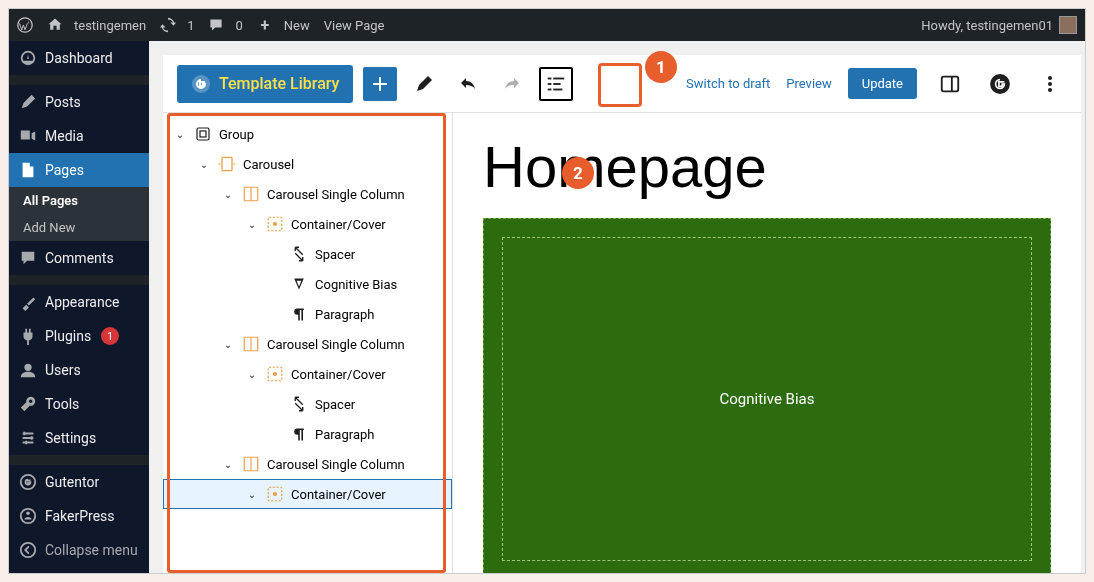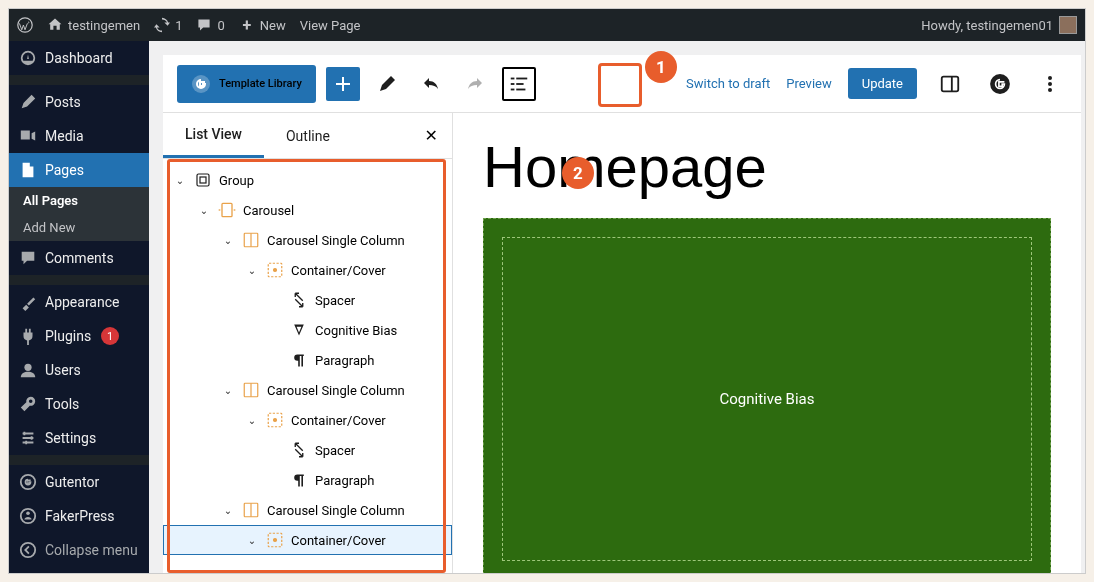--- a/index.html
+++ b/index.html
@@ -1,41 +1,41 @@
 <!DOCTYPE html>
 <html><head>
 <meta charset="utf-8">
 <style>
 * { box-sizing: border-box; margin: 0; padding: 0; font-family: -apple-system, BlinkMacSystemFont, "Segoe UI", Roboto, sans-serif; }
 body { background: #f6f0e8; padding: 8px; }
 .frame { width: 1078px; height: 566px; background: #fff; position: relative; overflow: hidden; border: 1px solid #ccc; }
 
 .adminbar { height: 32px; background: #1d2327; color: #c3c4c7; display: flex; align-items: center; font-size: 13px; padding: 0 8px; justify-content: space-between; }
 .adminbar-left { display: flex; align-items: center; gap: 14px; }
-.adminbar-left .ab-item { display: flex; align-items: center; gap: 5px; color: #c3c4c7; }
+.adminbar-left .ab-item { display: flex; align-items: center; gap: 11px; color: #c3c4c7; }
 .adminbar-right { display: flex; align-items: center; gap: 6px; }
 .ab-ico { width: 16px; height: 16px; display: inline-flex; align-items: center; justify-content: center; }
 
 .body-row { display: flex; height: calc(100% - 32px); }
 
 .sidebar { width: 140px; background: #0f172a; color: #c3c4c7; font-size: 14px; position: relative; }
 .menu-item { display: flex; align-items: center; gap: 8px; padding: 8px 10px; cursor: pointer; color: #eee; }
 .menu-item.current { background: #2271b1; color: #fff; position: relative; }
 .menu-item.current::after { content: ""; position: absolute; right: -8px; top: 50%; transform: translateY(-50%); border: 8px solid transparent; border-right-color: #f0f0f1; }
 .submenu { background: #2c3338; }
 .submenu .sub-item { padding: 6px 10px 6px 14px; font-size: 13px; color: #c3c4c7; cursor: pointer; }
 .submenu .sub-item.active { color: #fff; font-weight: 600; }
 .divider { height: 10px; background: #1d2327; }
 .notif-bubble { background: #d63638; color: #fff; border-radius: 50%; width: 18px; height: 18px; font-size: 11px; display: inline-flex; align-items: center; justify-content: center; margin-left: 2px; }
 .mi-ico { width: 18px; height: 18px; display: inline-flex; align-items: center; justify-content: center; }
 
 .content { flex: 1; background: #f0f0f1; display: flex; flex-direction: column; padding: 14px 4px 0 14px; }
 
 .editor-toolbar { background: #fff; height: 58px; display: flex; align-items: center; padding: 0 14px; gap: 10px; border-bottom: 1px solid #e0e0e0; position: relative; }
-.template-lib { background: #2271b1; color: #000000; border-radius: 3px; padding: 9px 14px; display: flex; align-items: center; gap: 8px; font-size: 11px; font-weight: 500; }
+.template-lib { background: #2271b1; color: #fde047; border-radius: 3px; padding: 9px 14px; display: flex; align-items: center; gap: 8px; font-size: 16px; font-weight: 500; }
 .tb-btn { width: 34px; height: 34px; display: flex; align-items: center; justify-content: center; border-radius: 2px; cursor: pointer; }
 .tb-btn.add { background: #2271b1; color: #fff; }
 .tb-btn.doc-overview { border: 2px solid #000; background: #fff; position: relative; }
 .doc-overview-highlight { position: absolute; top: 8px; left: 435px; width: 44px; height: 44px; border: 3px solid #e85d2c; border-radius: 4px; pointer-events: none; }
 
 .tb-right { margin-left: auto; display: flex; align-items: center; gap: 16px; }
 .link-btn { color: #2271b1; font-size: 13px; cursor: pointer; }
 .update-btn { background: #2271b1; color: #fff; padding: 8px 14px; border-radius: 3px; font-size: 13px; }
 
 .editor-row { display: flex; flex: 1; background: #fff; overflow: hidden; }
@@ -304,25 +304,20 @@
                 <circle cx="10" cy="10" r="2"></circle>
                 <circle cx="10" cy="16" r="2"></circle>
               </svg>
             </span>
         </div>
       </div>
 
       <div class="editor-row">
 
         <div class="listview-panel">
-          <div class="lv-tabs">
-            <div class="lv-tab active">List View</div>
-            <div class="lv-tab">Outline</div>
-            <div class="lv-close">✕</div>
-          </div>
           <div class="lv-tree" id="lv-tree">
             <div class="tree-highlight"></div>
           <div class="tree-item ind-0">
                 <span class="chev">⌄</span>
                 <span class="blk-ico">
                   <svg width="18" height="18" viewBox="0 0 24 24" fill="none" stroke="#1e1e1e" stroke-width="1.6">
                     <rect x="4" y="4" width="16" height="16" rx="2"></rect>
                     <rect x="8" y="8" width="8" height="8"></rect>
                   </svg>
                 </span>

